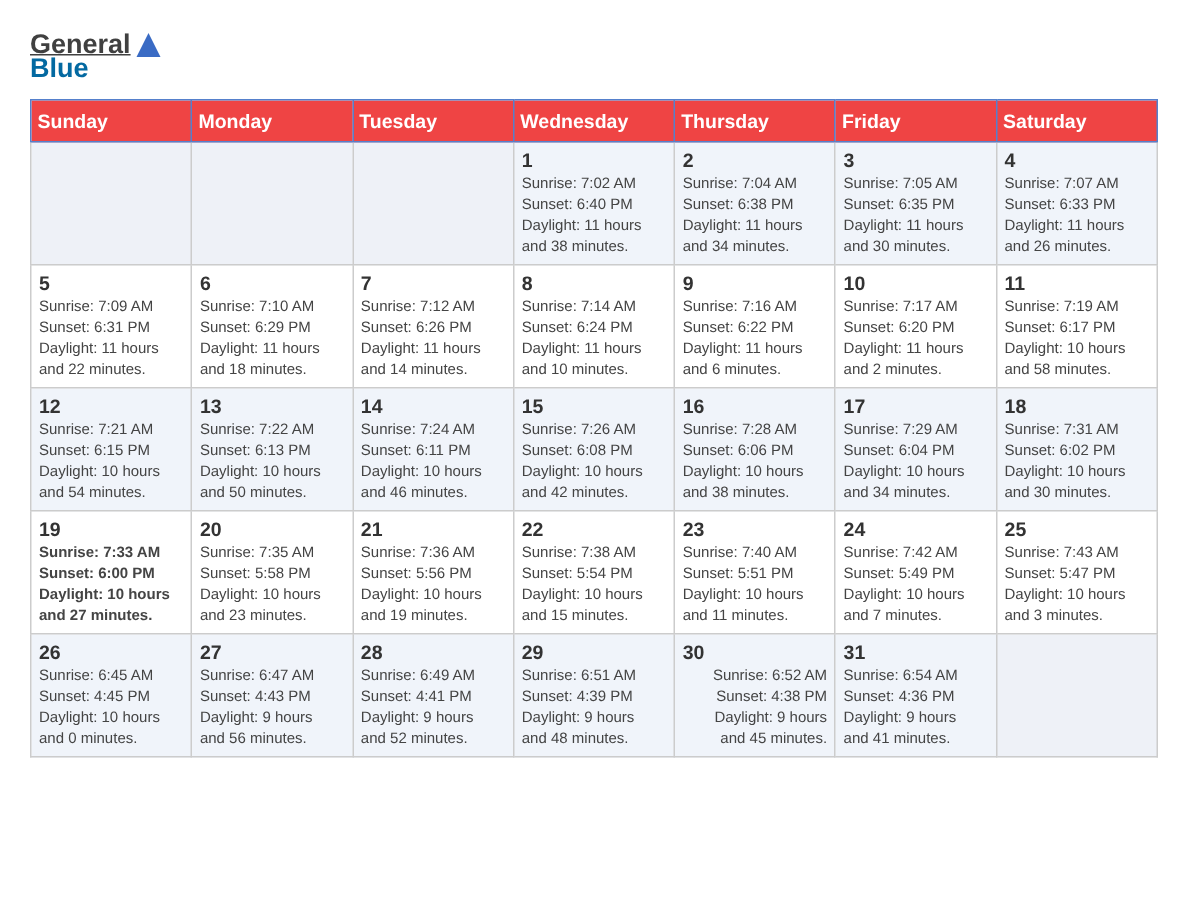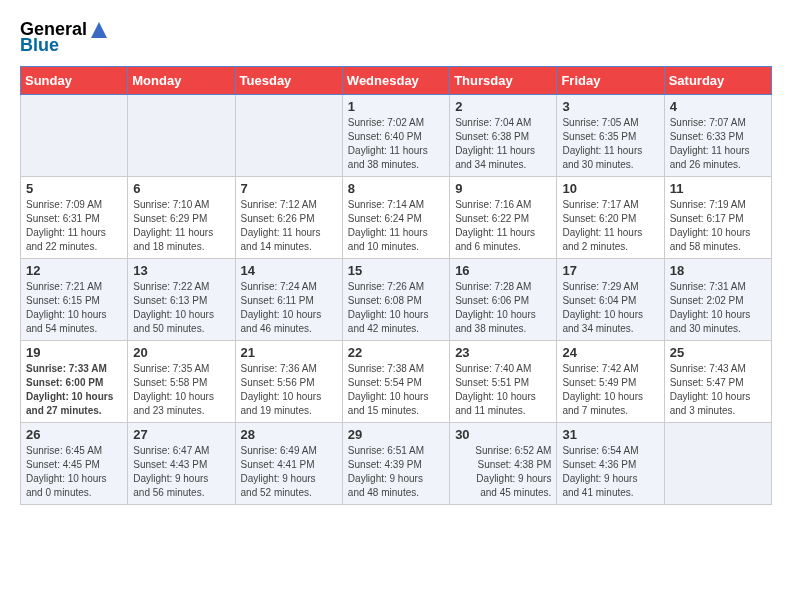--- a/index.html
+++ b/index.html
@@ -18,21 +18,21 @@
     }
     .logo {
       display: flex;
       align-items: center;
     }
     .logo-text {
       font-size: 18px;
       font-weight: bold;
       line-height: 1.1;
     }
-    .logo-general { color: #000000; }
+    .logo-general { color: #404040; text-decoration: underline; }
     .logo-blue { color: #0369a1; }
     .logo-icon {
       width: 20px;
       height: 20px;
       margin-left: 2px;
     }
     .title-block {
       text-align: right;
     }
     .month-title {
@@ -243,21 +243,21 @@
         <td>
           <div class="day-number">17</div>
           <div class="day-info" style="white-space: pre-line;">Sunrise: 7:29 AM
 Sunset: 6:04 PM
 Daylight: 10 hours
 and 34 minutes.</div>
         </td>
         <td>
           <div class="day-number">18</div>
           <div class="day-info" style="white-space: pre-line;">Sunrise: 7:31 AM
-Sunset: 2:02 PM
+Sunset: 6:02 PM
 Daylight: 10 hours
 and 30 minutes.</div>
         </td>
       </tr>
       <tr>
         <td>
           <div class="day-number">19</div>
           <div class="day-info" style="white-space: pre-line; font-weight: bold;">Sunrise: 7:33 AM
 Sunset: 6:00 PM
 Daylight: 10 hours

